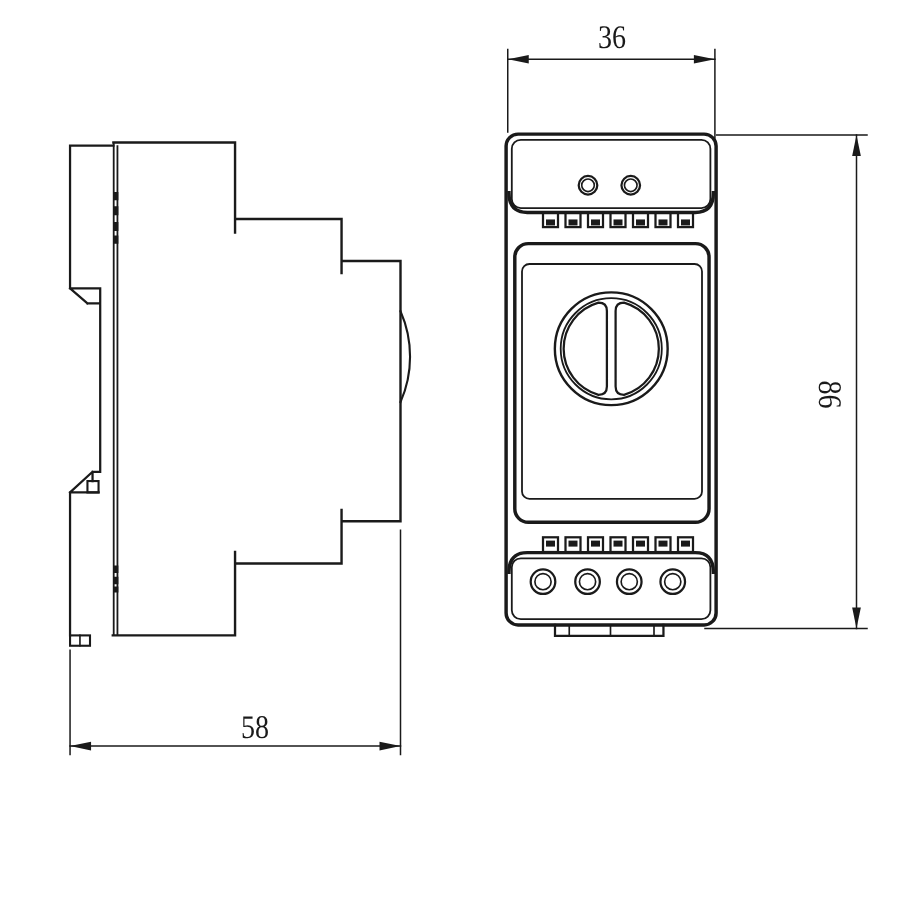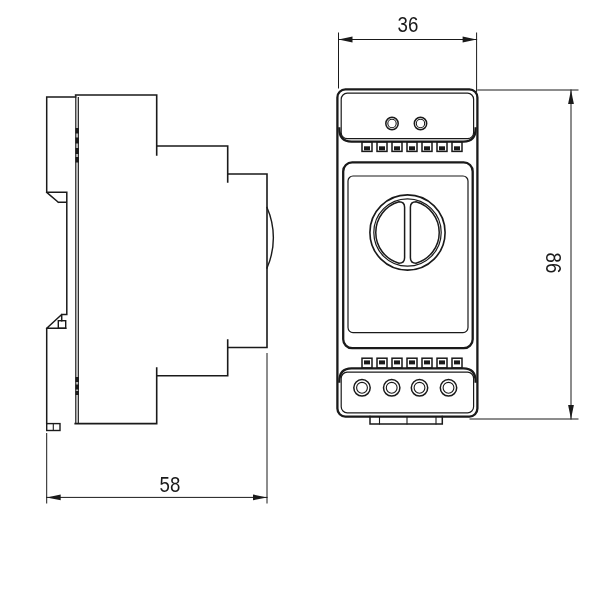--- a/index.html
+++ b/index.html
@@ -1,18 +1,18 @@
 <!DOCTYPE html>
 <html><head>
 <meta charset="utf-8">
 <style>
   html,body{margin:0;padding:0;background:#ffffff;}
   .canvas{
     position:relative;width:600px;height:600px;background:#ffffff;overflow:hidden;
-    font-family:Liberation Sans, sans-serif;
+    font-family:Liberation Serif, serif;
   }
   .canvas svg{position:absolute;left:0;top:0;}
   .dim-label{
     position:absolute;width:60px;height:26px;line-height:26px;
     text-align:center;font-size:22px;color:#1a1a1a;
     transform:scaleX(0.85);
   }
   .dim-label.rot{transform:rotate(90deg) scaleX(0.85);}
 </style>
 </head>

